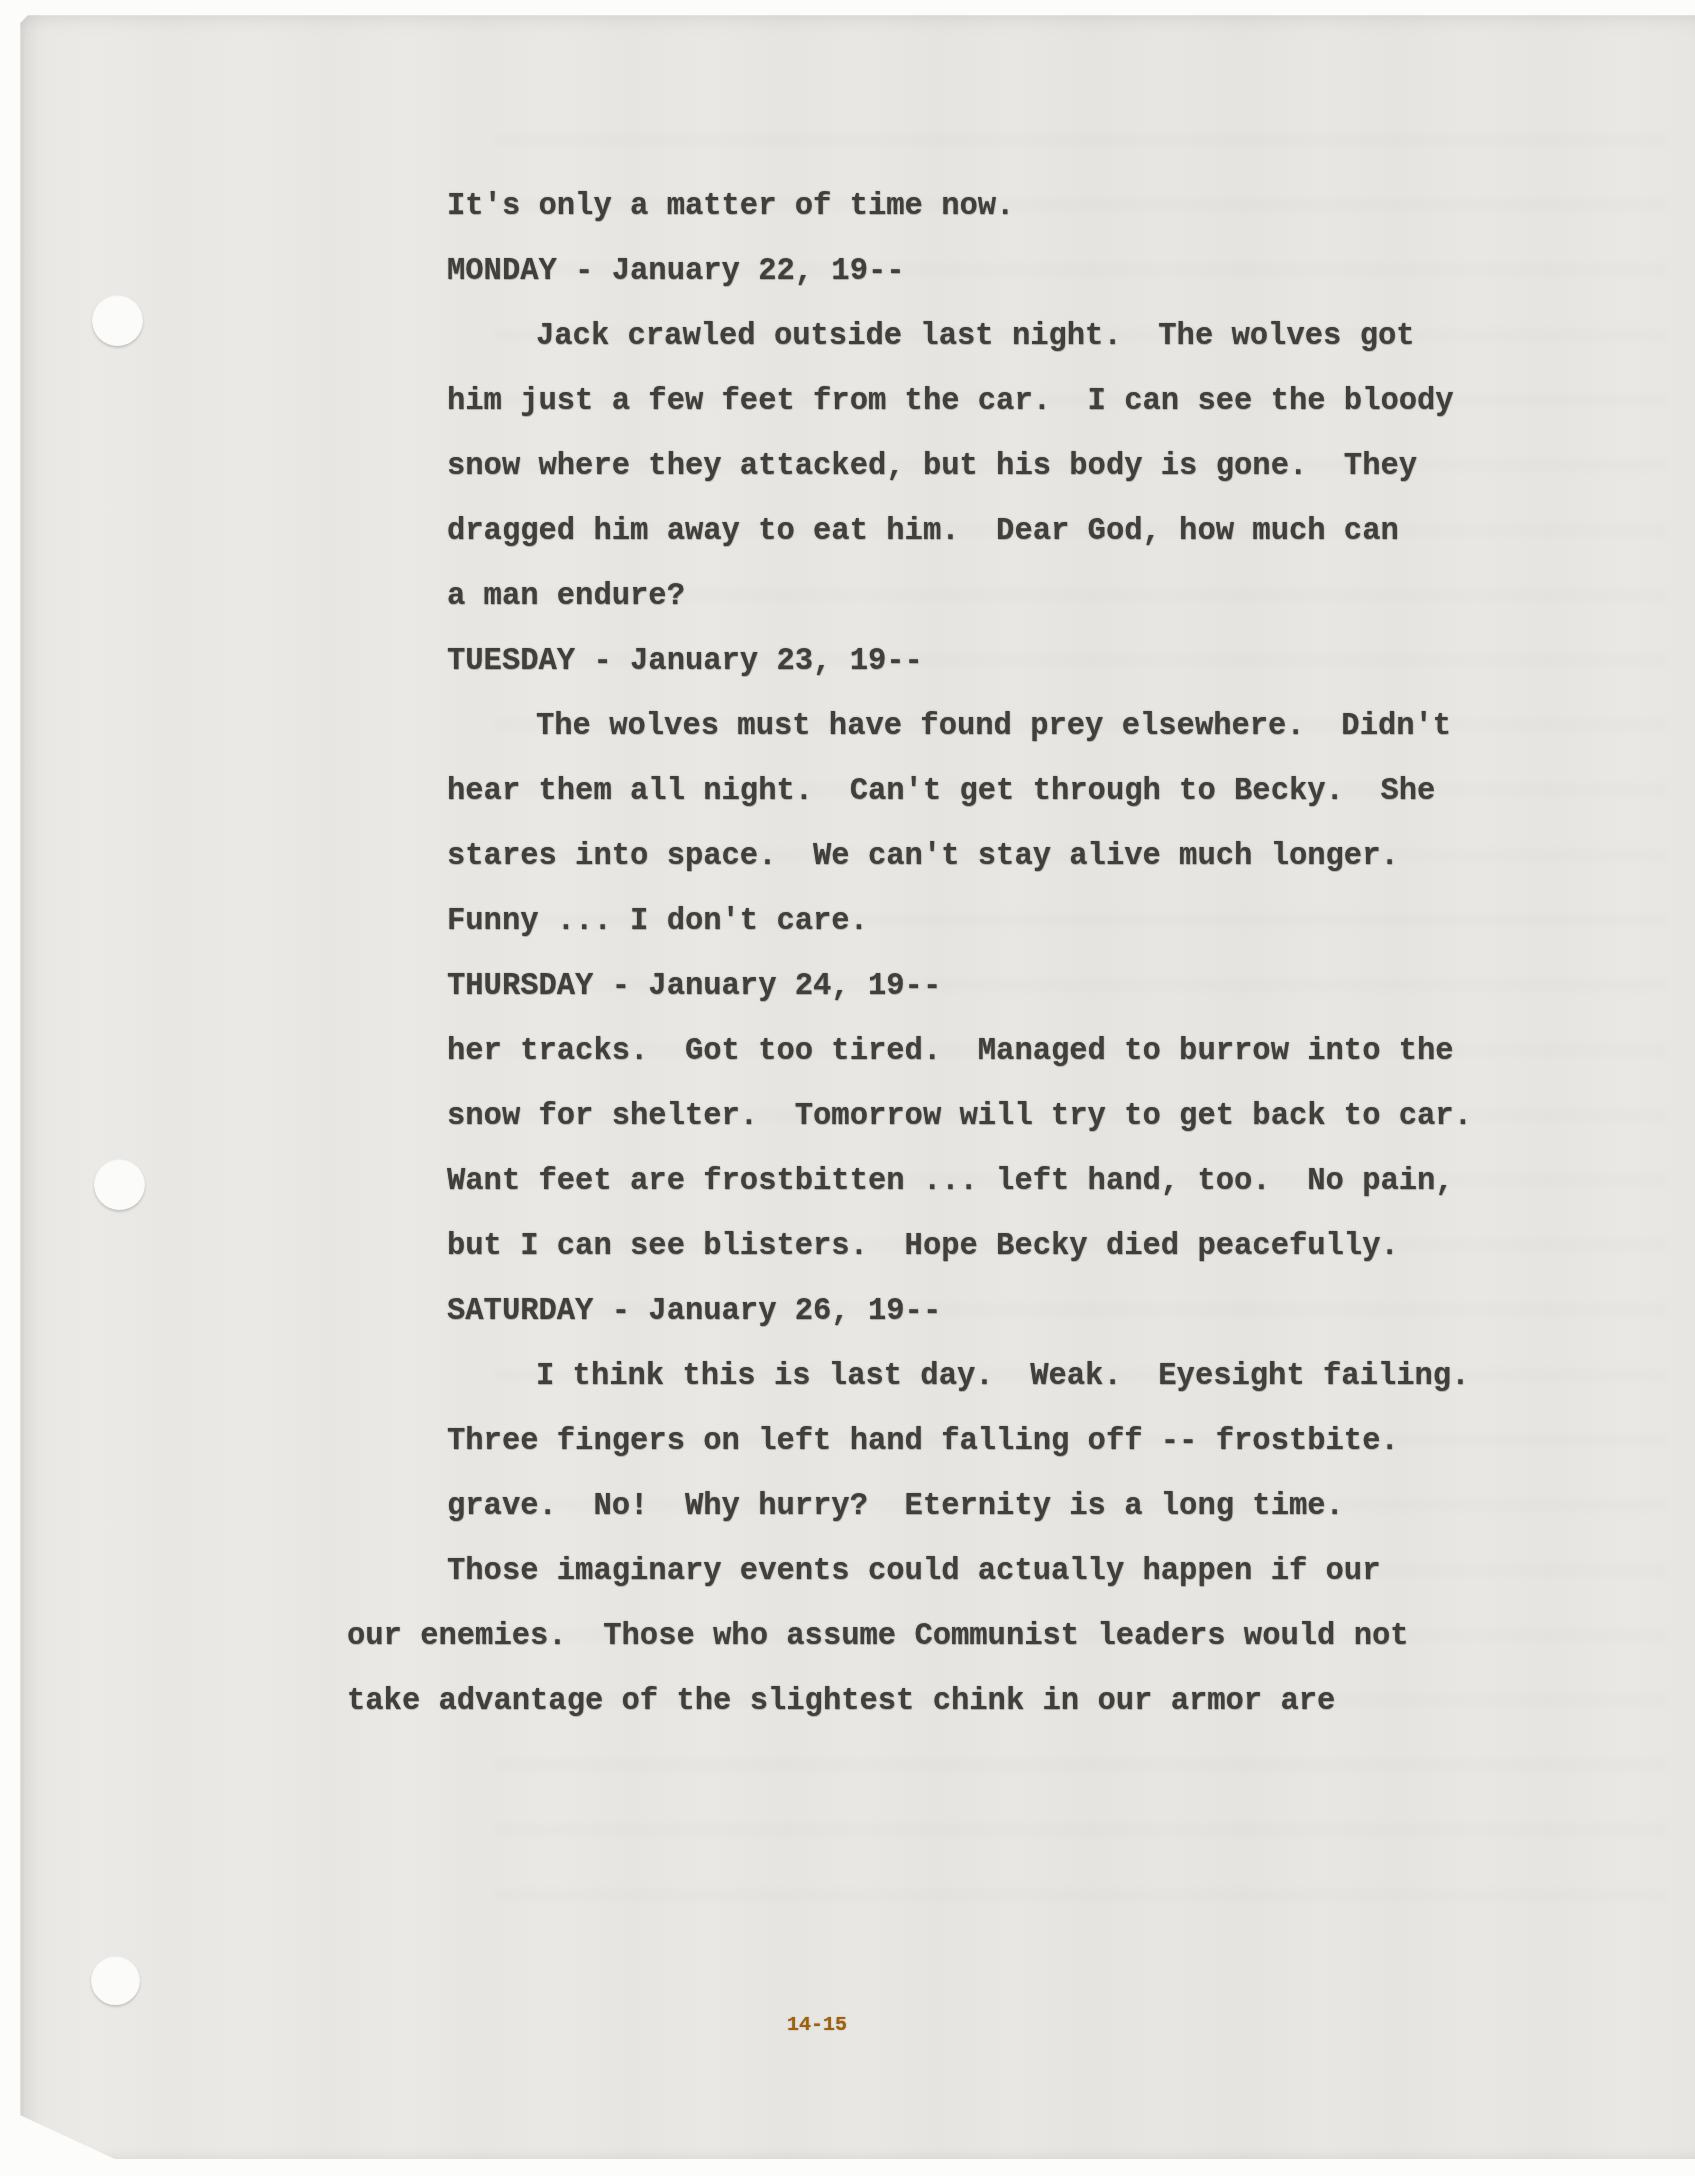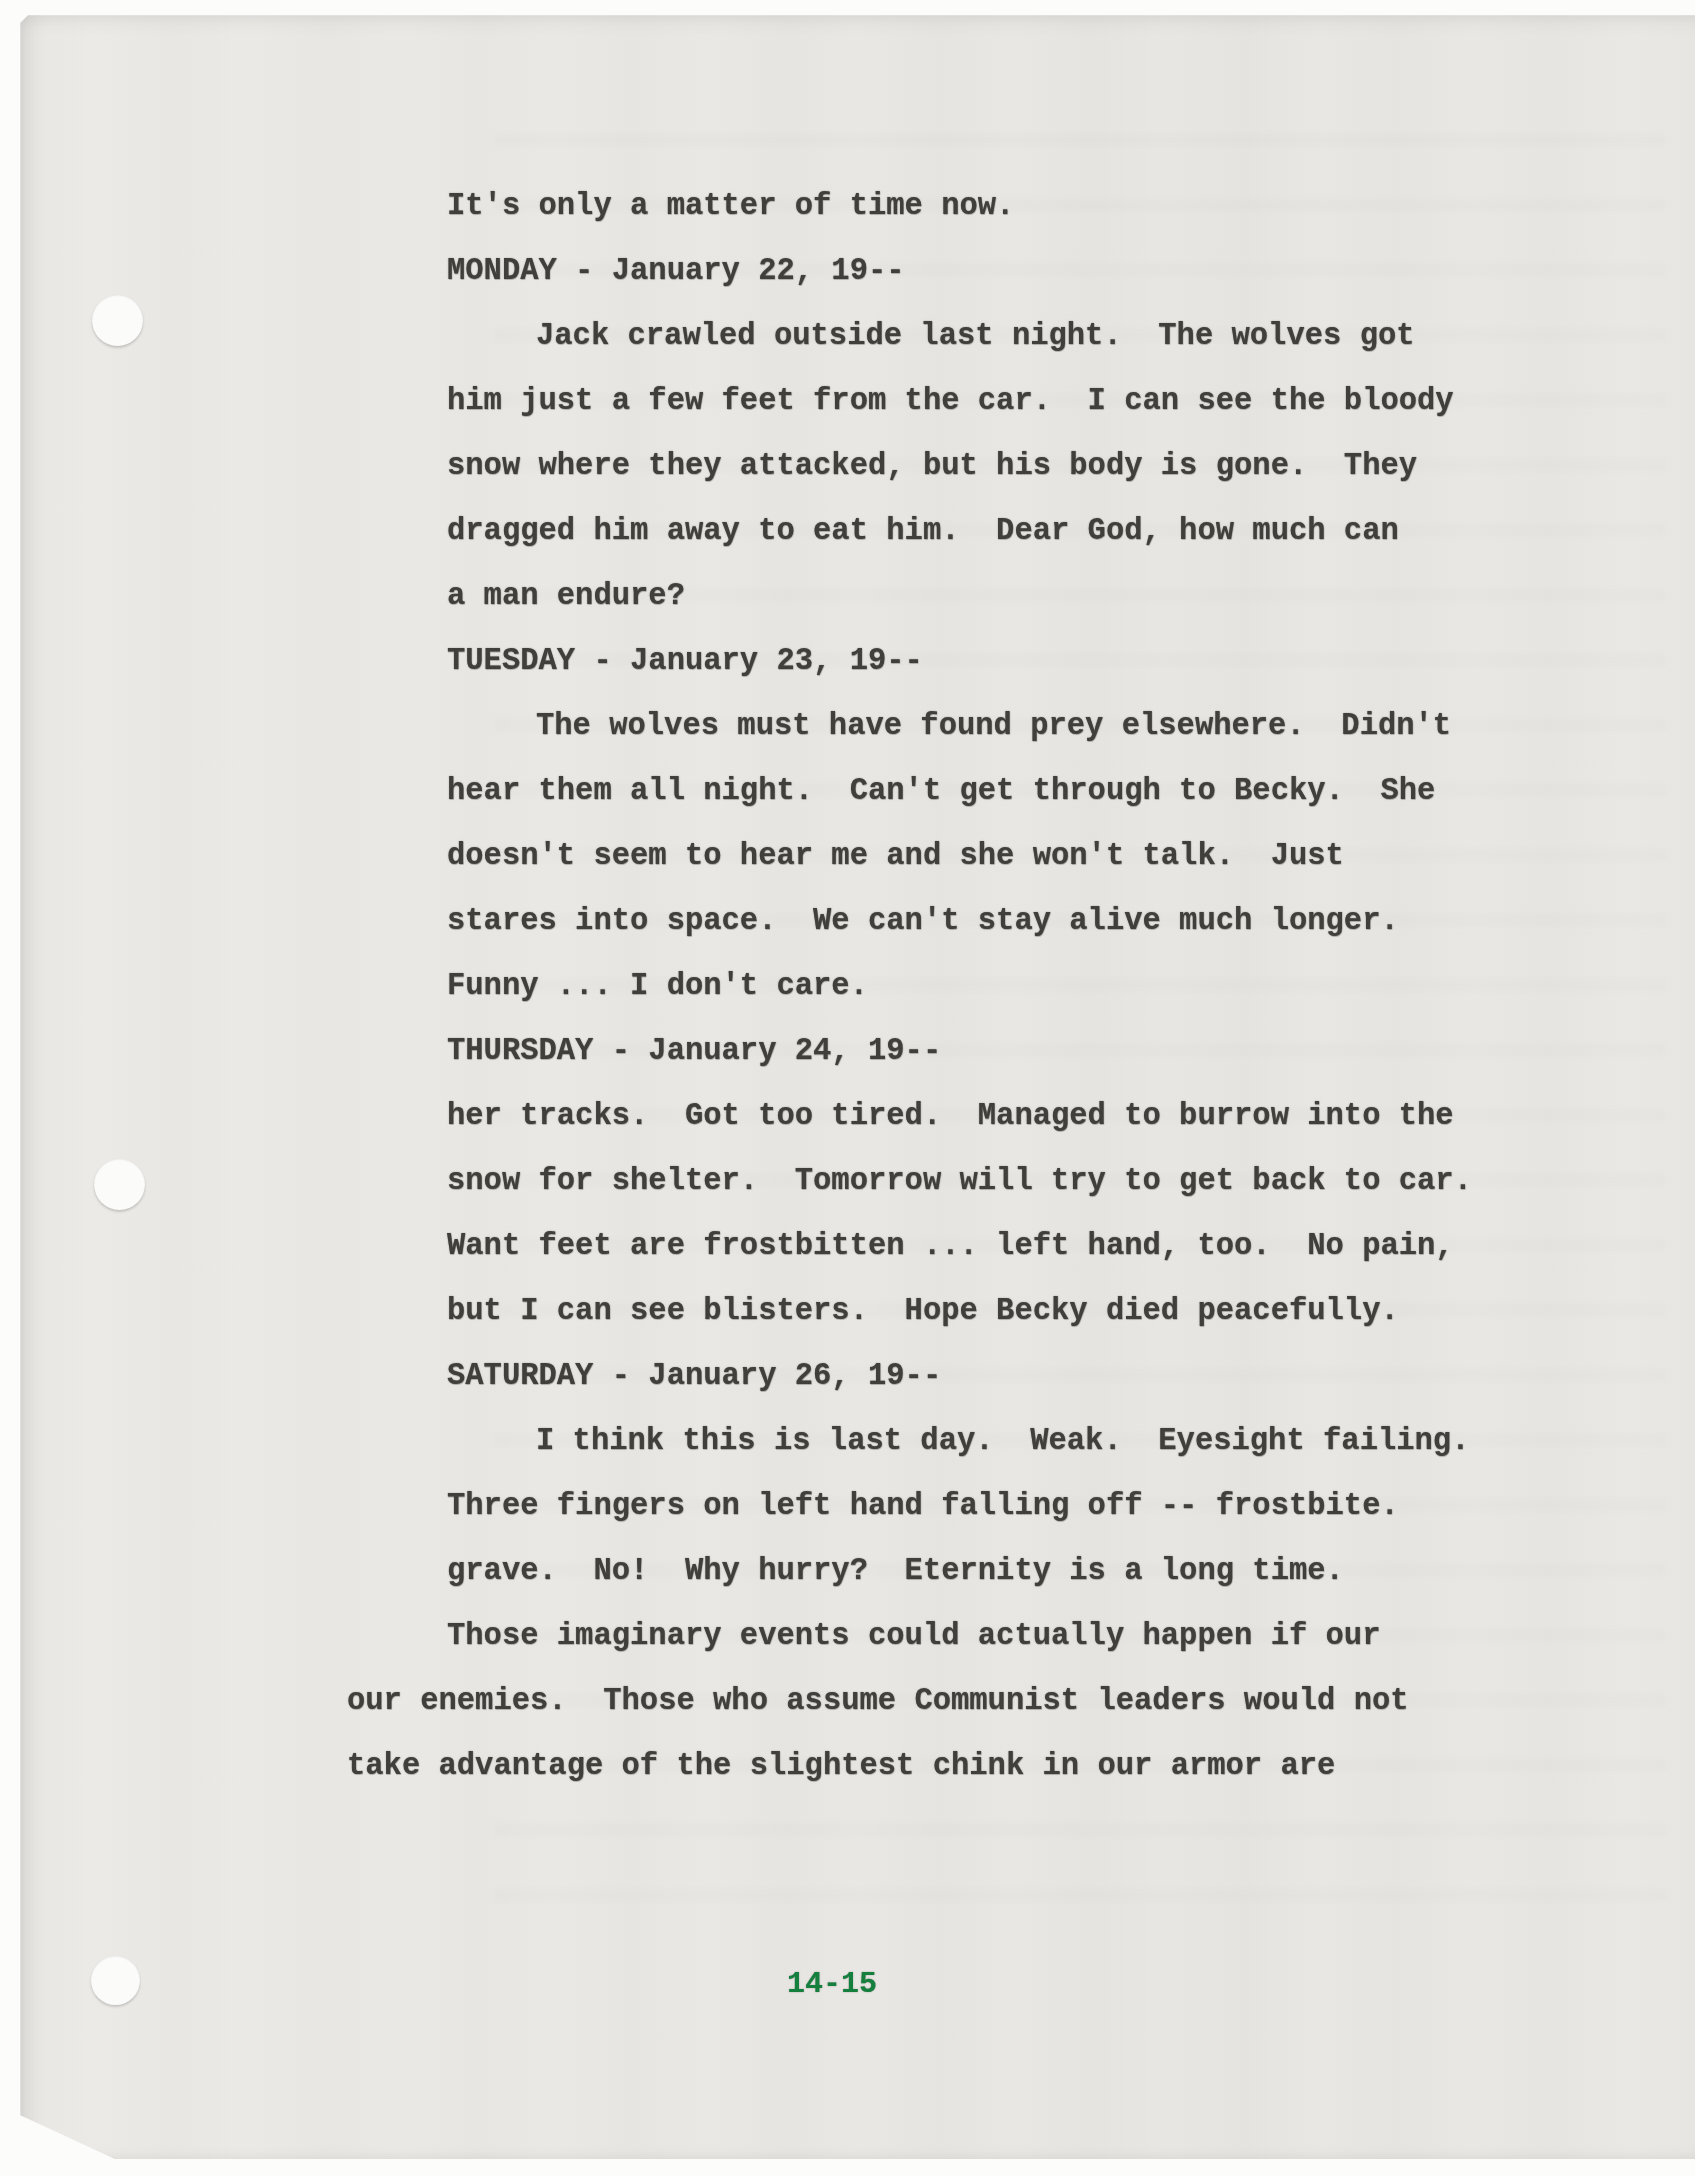--- a/index.html
+++ b/index.html
@@ -46,24 +46,24 @@
     white-space:pre;
     height:65px;line-height:65px;
   }
   
   .mq  {margin-left:447px;}   
   .mqi {margin-left:536px;}   
   .mf  {margin-left:347px;}   
   .mfi {margin-left:447px;}   
   .page-number{
     position:absolute;
-    left:787px;top:1952px;
+    left:787px;top:1992px;
     height:65px;line-height:65px;
-    color:#15803d;
-    font-size:30px;font-weight:700;
+    color:#a16207;
+    font-size:20px;font-weight:700;
     white-space:pre;
     text-shadow:0 0 1.4px rgba(64,62,58,0.55);
   }
   
   .ghost{
     position:absolute;
     left:475px;top:119px;width:1170px;height:1780px;
     background:repeating-linear-gradient(180deg,
       rgba(110,110,105,0.045) 0px, rgba(110,110,105,0.045) 12px,
       rgba(0,0,0,0) 12px, rgba(0,0,0,0) 65px);
@@ -89,21 +89,20 @@
     <div class="tl mq">It's only a matter of time now.</div>
     <div class="tl mq">MONDAY - January 22, 19--</div>
     <div class="tl mqi">Jack crawled outside last night.  The wolves got</div>
     <div class="tl mq">him just a few feet from the car.  I can see the bloody</div>
     <div class="tl mq">snow where they attacked, but his body is gone.  They</div>
     <div class="tl mq">dragged him away to eat him.  Dear God, how much can</div>
     <div class="tl mq">a man endure?</div>
     <div class="tl mq">TUESDAY - January 23, 19--</div>
     <div class="tl mqi">The wolves must have found prey elsewhere.  Didn't</div>
     <div class="tl mq">hear them all night.  Can't get through to Becky.  She</div>
-    <div class="tl mq">doesn't seem to hear me and she won't talk.  Just</div>
     <div class="tl mq">stares into space.  We can't stay alive much longer.</div>
     <div class="tl mq">Funny ... I don't care.</div>
     <div class="tl mq">THURSDAY - January 24, 19--</div>
     <div class="tl mq">her tracks.  Got too tired.  Managed to burrow into the</div>
     <div class="tl mq">snow for shelter.  Tomorrow will try to get back to car.</div>
     <div class="tl mq">Want feet are frostbitten ... left hand, too.  No pain,</div>
     <div class="tl mq">but I can see blisters.  Hope Becky died peacefully.</div>
     <div class="tl mq">SATURDAY - January 26, 19--</div>
     <div class="tl mqi">I think this is last day.  Weak.  Eyesight failing.</div>
     <div class="tl mq">Three fingers on left hand falling off -- frostbite.</div>

